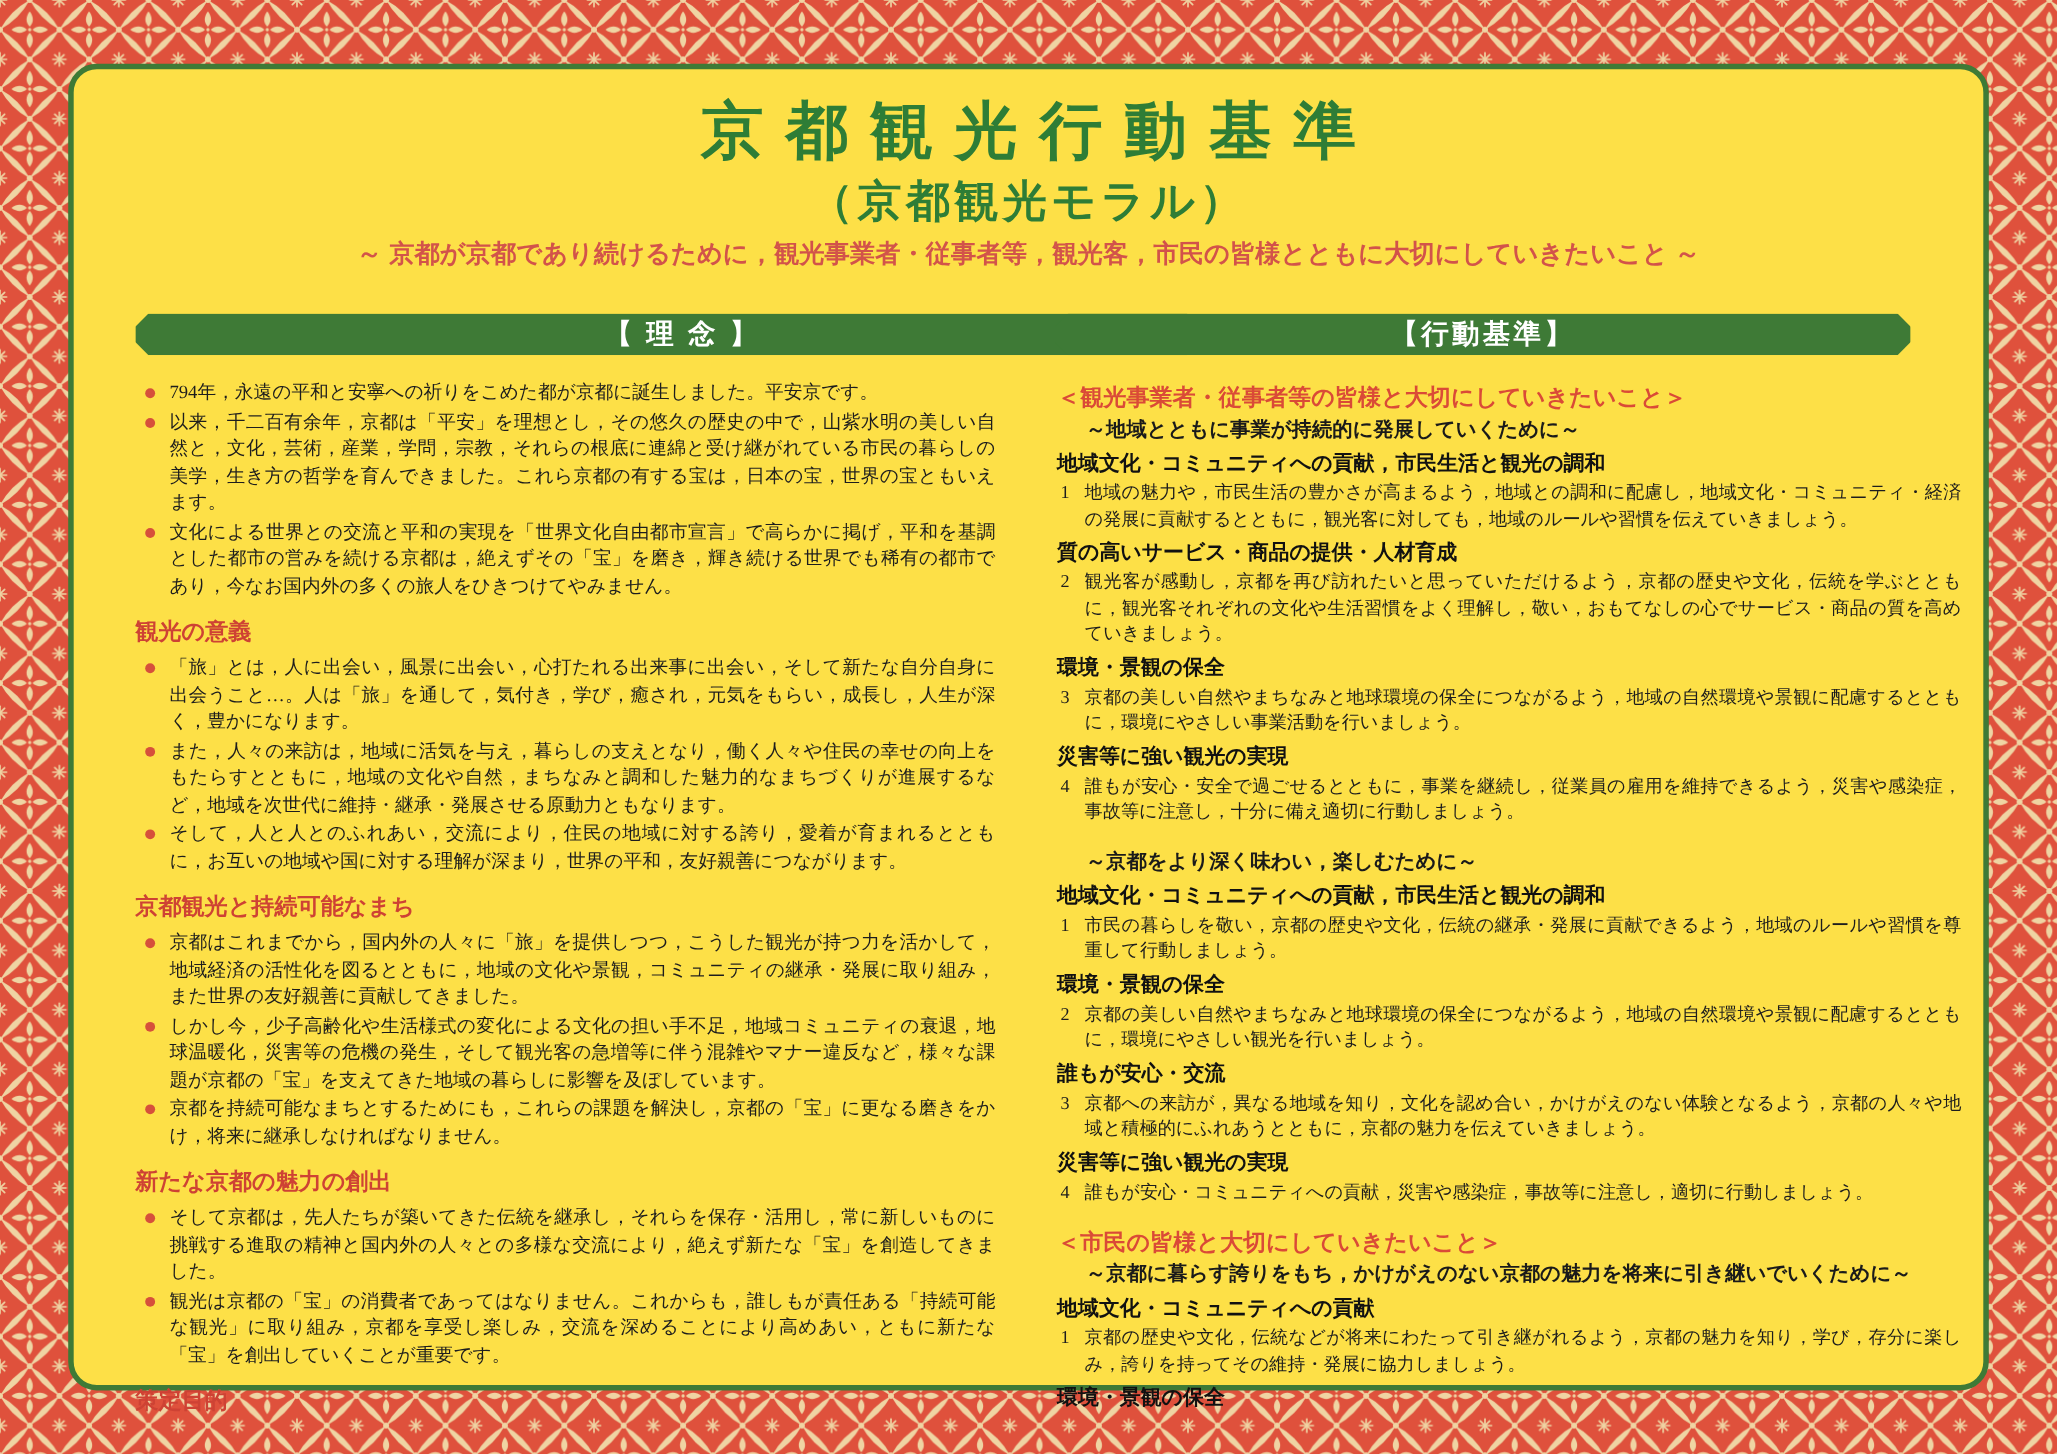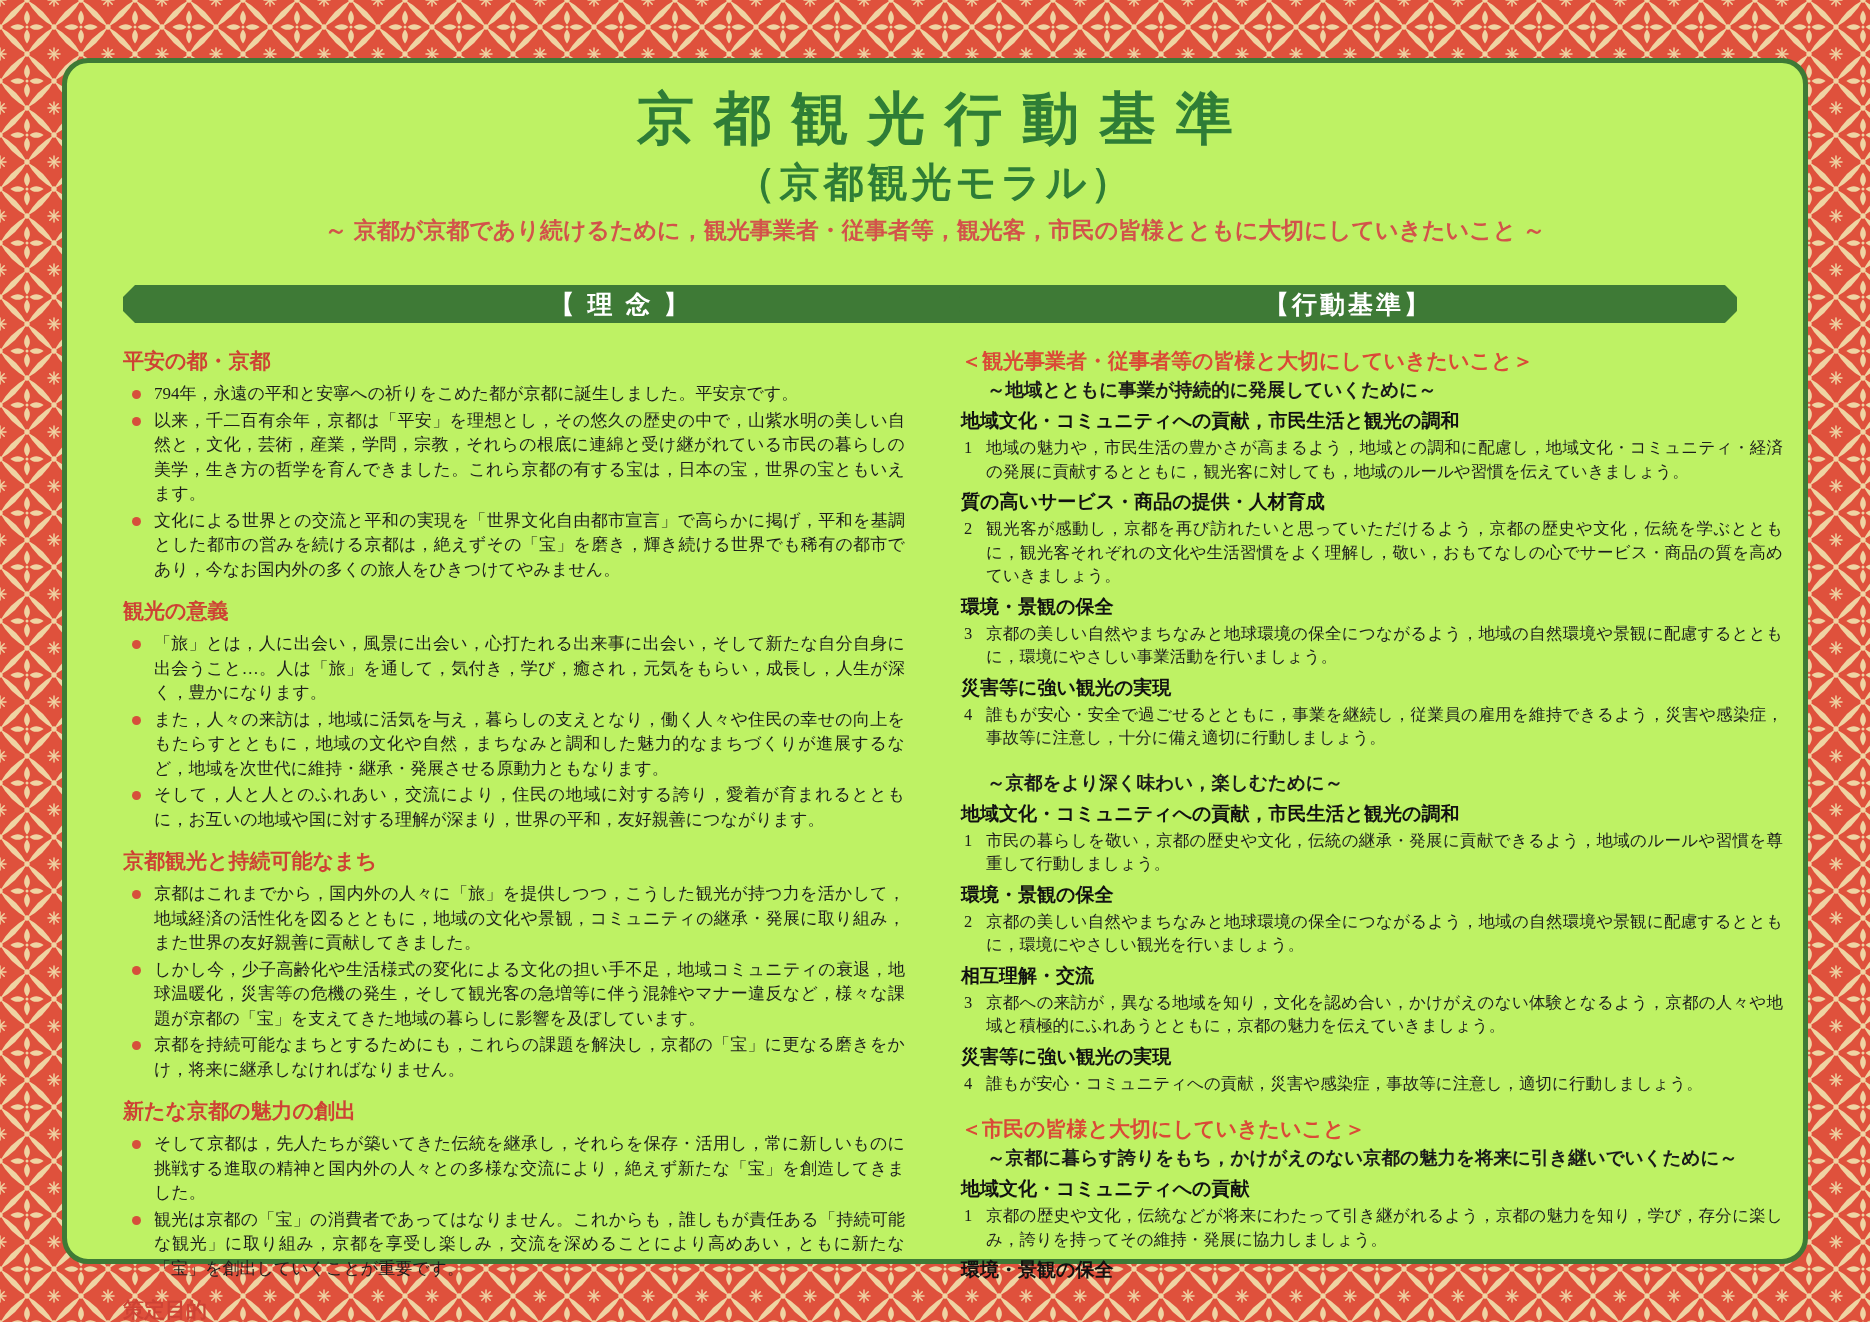--- a/index.html
+++ b/index.html
@@ -1,20 +1,20 @@
 <!DOCTYPE html>
 <html lang="ja"><head>
 <meta charset="utf-8">
 <style>
   html,body{margin:0;padding:0;}
   .stage{position:relative;width:1870px;height:1322px;overflow:hidden;background:#DF513C;
          font-family:"Liberation Sans",sans-serif;}
   .bg{position:absolute;left:0;top:0;}
   .panel{position:absolute;left:62px;top:58px;width:1746px;height:1206px;box-sizing:border-box;
-         background:#bef264;border:5px solid #3E7A36;border-radius:26px;}
+         background:#fde047;border:5px solid #3E7A36;border-radius:26px;}
   .title{position:absolute;left:0;top:18px;width:100%;text-align:center;color:#2E7D36;
          font-size:57px;font-weight:bold;letter-spacing:20px;text-indent:20px;}
   .subtitle{position:absolute;left:0;top:92px;width:100%;text-align:center;color:#2E7D36;
          font-size:40px;font-weight:bold;letter-spacing:4px;}
   .tagline{position:absolute;left:0;top:152px;width:100%;text-align:center;color:#D2534A;
          font-size:23px;font-weight:bold;}
   .banner{position:absolute;top:222px;height:38px;background:#3E7A36;color:#ffffff;
          font-size:25px;font-weight:bold;text-align:center;line-height:38px;letter-spacing:3px;
          clip-path:polygon(12px 0,calc(100% - 12px) 0,100% 12px,100% calc(100% - 12px),
                            calc(100% - 12px) 100%,12px 100%,0 calc(100% - 12px),0 12px);}
@@ -80,21 +80,20 @@
 
   <div class="panel">
     <div class="title">京都観光行動基準</div>
     <div class="subtitle">（京都観光モラル）</div>
     <div class="tagline">～ 京都が京都であり続けるために，観光事業者・従事者等，観光客，市民の皆様とともに大切にしていきたいこと ～</div>
 
     <div class="banner left">【 理 念 】</div>
     <div class="banner right">【行動基準】</div>
 
     <div class="col left" id="philosophy">
-        <h3 class="sec-head">平安の都・京都</h3>
         <div class="bullet"><span class="dot"></span><span class="btext">794年，永遠の平和と安寧への祈りをこめた都が京都に誕生しました。平安京です。</span></div>
         <div class="bullet"><span class="dot"></span><span class="btext">以来，千二百有余年，京都は「平安」を理想とし，その悠久の歴史の中で，山紫水明の美しい自然と，文化，芸術，産業，学問，宗教，それらの根底に連綿と受け継がれている市民の暮らしの美学，生き方の哲学を育んできました。これら京都の有する宝は，日本の宝，世界の宝ともいえます。</span></div>
         <div class="bullet"><span class="dot"></span><span class="btext">文化による世界との交流と平和の実現を「世界文化自由都市宣言」で高らかに掲げ，平和を基調とした都市の営みを続ける京都は，絶えずその「宝」を磨き，輝き続ける世界でも稀有の都市であり，今なお国内外の多くの旅人をひきつけてやみません。</span></div>
         <h3 class="sec-head">観光の意義</h3>
         <div class="bullet"><span class="dot"></span><span class="btext">「旅」とは，人に出会い，風景に出会い，心打たれる出来事に出会い，そして新たな自分自身に出会うこと…。人は「旅」を通して，気付き，学び，癒され，元気をもらい，成長し，人生が深く，豊かになります。</span></div>
         <div class="bullet"><span class="dot"></span><span class="btext">また，人々の来訪は，地域に活気を与え，暮らしの支えとなり，働く人々や住民の幸せの向上をもたらすとともに，地域の文化や自然，まちなみと調和した魅力的なまちづくりが進展するなど，地域を次世代に維持・継承・発展させる原動力ともなります。</span></div>
         <div class="bullet"><span class="dot"></span><span class="btext">そして，人と人とのふれあい，交流により，住民の地域に対する誇り，愛着が育まれるとともに，お互いの地域や国に対する理解が深まり，世界の平和，友好親善につながります。</span></div>
         <h3 class="sec-head">京都観光と持続可能なまち</h3>
         <div class="bullet"><span class="dot"></span><span class="btext">京都はこれまでから，国内外の人々に「旅」を提供しつつ，こうした観光が持つ力を活かして，地域経済の活性化を図るとともに，地域の文化や景観，コミュニティの継承・発展に取り組み，また世界の友好親善に貢献してきました。</span></div>
         <div class="bullet"><span class="dot"></span><span class="btext">しかし今，少子高齢化や生活様式の変化による文化の担い手不足，地域コミュニティの衰退，地球温暖化，災害等の危機の発生，そして観光客の急増等に伴う混雑やマナー違反など，様々な課題が京都の「宝」を支えてきた地域の暮らしに影響を及ぼしています。</span></div>
@@ -116,21 +115,21 @@
           <div class="item-body"><span class="item-num">3</span><span class="item-text">京都の美しい自然やまちなみと地球環境の保全につながるよう，地域の自然環境や景観に配慮するとともに，環境にやさしい事業活動を行いましょう。</span></div>
           <div class="item-head">災害等に強い観光の実現</div>
           <div class="item-body"><span class="item-num">4</span><span class="item-text">誰もが安心・安全で過ごせるとともに，事業を継続し，従業員の雇用を維持できるよう，災害や感染症，事故等に注意し，十分に備え適切に行動しましょう。</span></div>
         </div>
         <div class="group">
           <div class="group-note">～京都をより深く味わい，楽しむために～</div>
           <div class="item-head">地域文化・コミュニティへの貢献，市民生活と観光の調和</div>
           <div class="item-body"><span class="item-num">1</span><span class="item-text">市民の暮らしを敬い，京都の歴史や文化，伝統の継承・発展に貢献できるよう，地域のルールや習慣を尊重して行動しましょう。</span></div>
           <div class="item-head">環境・景観の保全</div>
           <div class="item-body"><span class="item-num">2</span><span class="item-text">京都の美しい自然やまちなみと地球環境の保全につながるよう，地域の自然環境や景観に配慮するとともに，環境にやさしい観光を行いましょう。</span></div>
-          <div class="item-head">相互理解・交流</div>
+          <div class="item-head">誰もが安心・交流</div>
           <div class="item-body"><span class="item-num">3</span><span class="item-text">京都への来訪が，異なる地域を知り，文化を認め合い，かけがえのない体験となるよう，京都の人々や地域と積極的にふれあうとともに，京都の魅力を伝えていきましょう。</span></div>
           <div class="item-head">災害等に強い観光の実現</div>
           <div class="item-body"><span class="item-num">4</span><span class="item-text">誰もが安心・コミュニティへの貢献，災害や感染症，事故等に注意し，適切に行動しましょう。</span></div>
         </div>
         <div class="group">
           <h3 class="group-head">＜市民の皆様と大切にしていきたいこと＞</h3>
           <div class="group-note">～京都に暮らす誇りをもち，かけがえのない京都の魅力を将来に引き継いでいくために～</div>
           <div class="item-head">地域文化・コミュニティへの貢献</div>
           <div class="item-body"><span class="item-num">1</span><span class="item-text">京都の歴史や文化，伝統などが将来にわたって引き継がれるよう，京都の魅力を知り，学び，存分に楽しみ，誇りを持ってその維持・発展に協力しましょう。</span></div>
           <div class="item-head">環境・景観の保全</div>

